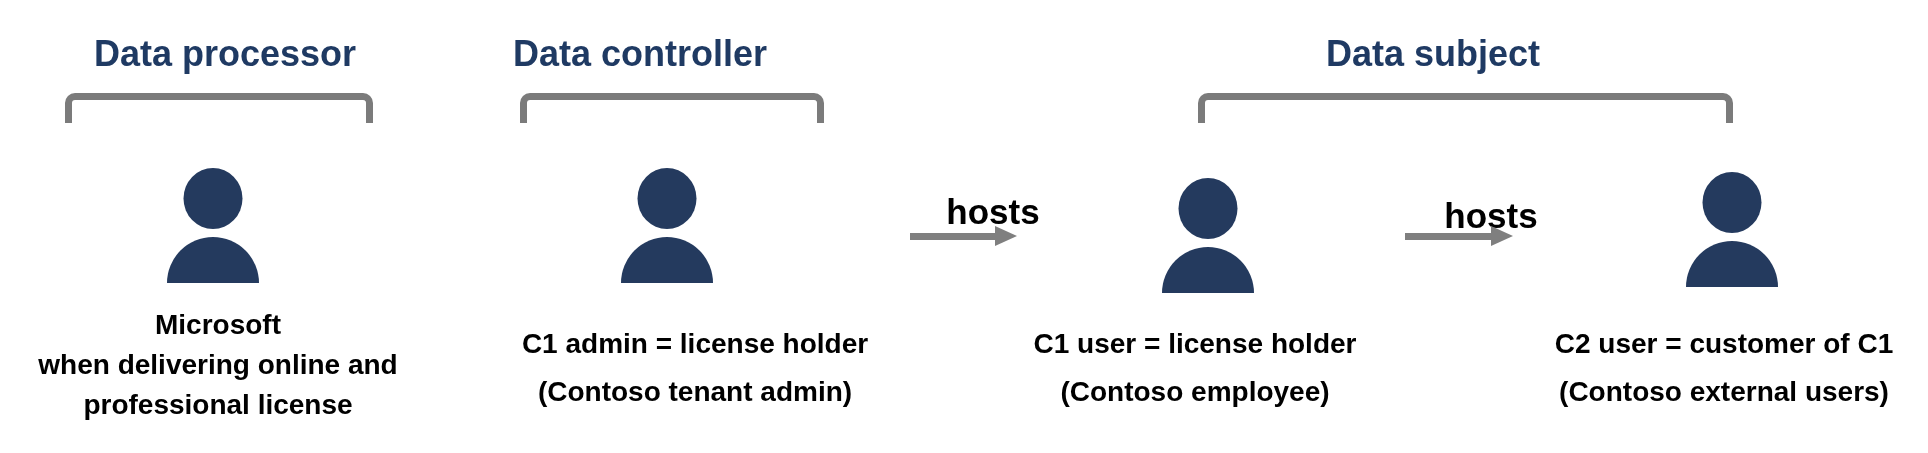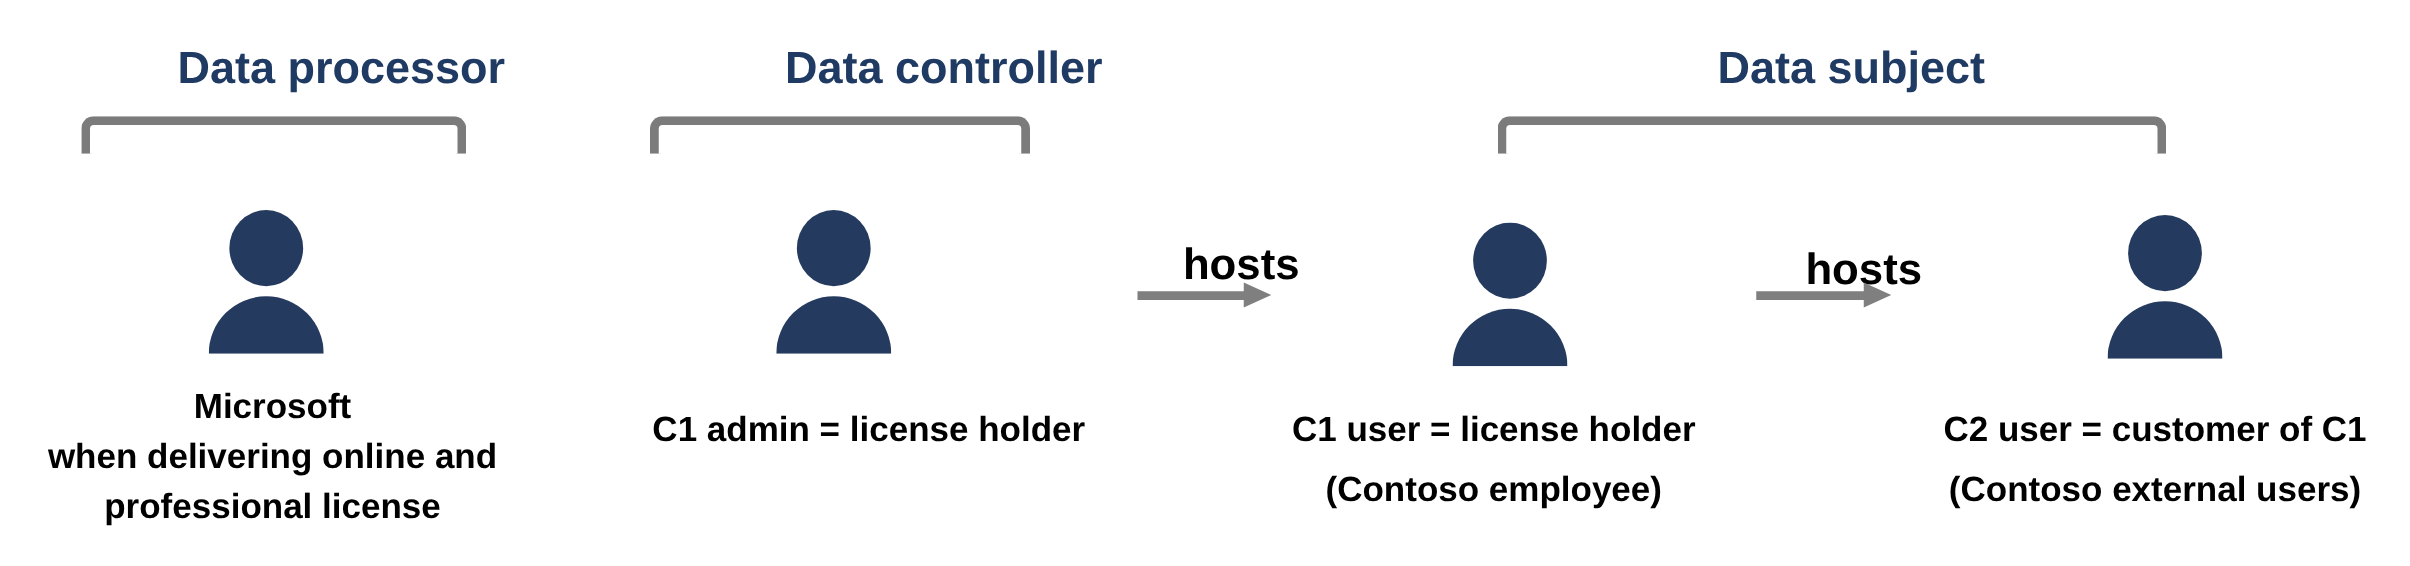--- a/index.html
+++ b/index.html
@@ -22,21 +22,20 @@
   }
   .group-title{
     position:absolute;
     top:33px;
     transform:translateX(-50%);
     font-size:36px;
     font-weight:bold;
     color:var(--color-title);
     white-space:nowrap;
     letter-spacing:0px;
-    margin-left:48px;
   }
   .bracket{
     position:absolute;
     top:93px;
     height:30px;
     border-top:7px solid var(--color-bracket);
     border-left:7px solid var(--color-bracket);
     border-right:7px solid var(--color-bracket);
     border-radius:10px 10px 0 0;
   }
@@ -85,21 +84,21 @@
     border-bottom:10px solid transparent;
     border-left:22px solid var(--color-arrow);
   }
 </style>
 </head>
 <body>
 
 <div class="canvas">
 
   <div class="group-title" style="left:225px;">Data processor</div>
-  <div class="group-title" style="left:707px;">Data controller</div>
+  <div class="group-title" style="left:640px;">Data controller</div>
   <div class="group-title" style="left:1433px;">Data subject</div>
 
   <div class="bracket" style="left:65px;width:308px;"></div>
   <div class="bracket" style="left:520px;width:304px;"></div>
   <div class="bracket" style="left:1198px;width:535px;"></div>
 
   <div class="person" style="left:213px;top:168px;">
     <svg viewBox="0 0 92 115">
       <ellipse class="shape" cx="46" cy="30.5" rx="29.5" ry="30.5"></ellipse>
       <path class="shape" d="M 0 115 A 46 46 0 0 1 92 115 Z"></path>
@@ -137,20 +136,21 @@
   </div>
 
   <div class="actor-label three-line" style="left:218px;top:305px;text-align:center;">
     <div class="line">Microsoft</div>
     <div class="line">when delivering online and</div>
     <div class="line">professional license</div>
   </div>
 
   <div class="actor-label two-line" style="left:668px;top:320px;margin-left:27px;">
     <div class="line">C1 admin = license holder</div>
+    <div class="line">(Contoso tenant admin)</div>
   </div>
 
   <div class="actor-label two-line" style="left:1195px;top:320px;">
     <div class="line">C1 user = license holder</div>
     <div class="line">(Contoso employee)</div>
   </div>
 
   <div class="actor-label two-line" style="left:1724px;top:320px;">
     <div class="line">C2 user = customer of C1</div>
     <div class="line">(Contoso external users)</div>

